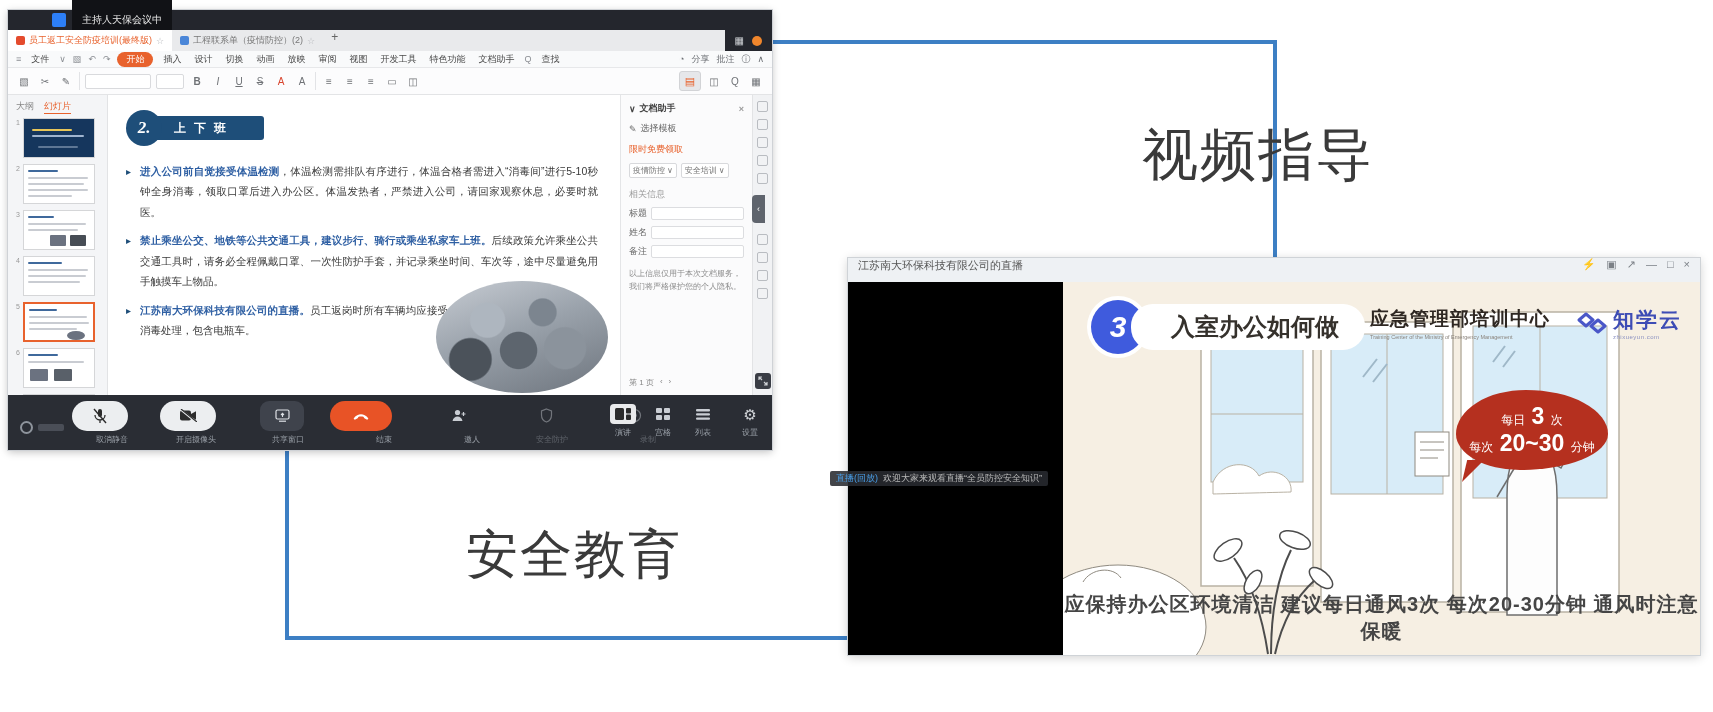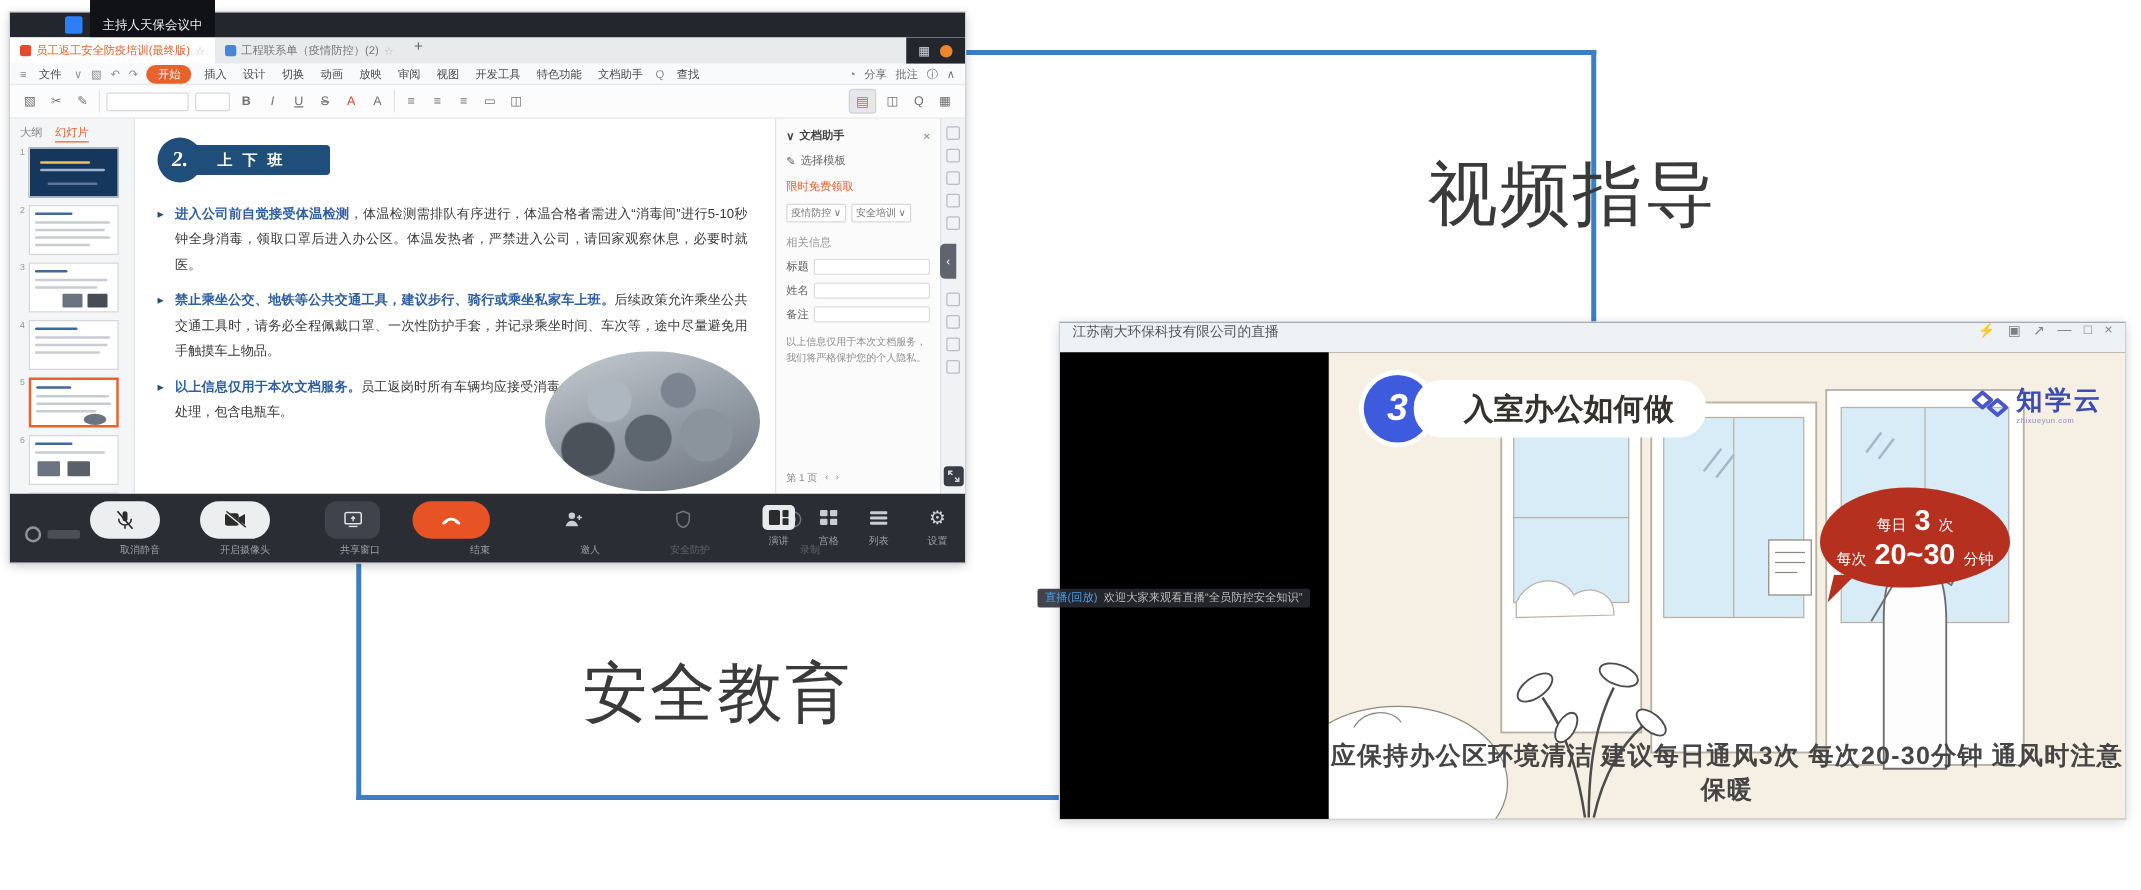--- a/index.html
+++ b/index.html
@@ -330,21 +330,21 @@
         <p class="bullet">
           <span class="arrow">▸</span>
           <b>进入公司前自觉接受体温检测</b><span>，体温检测需排队有序进行，体温合格者需进入“消毒间”进行5-10秒钟全身消毒，领取口罩后进入办公区。体温发热者，严禁进入公司，请回家观察休息，必要时就医。</span>
         </p>
         <p class="bullet">
           <span class="arrow">▸</span>
           <b>禁止乘坐公交、地铁等公共交通工具，建议步行、骑行或乘坐私家车上班。</b><span>后续政策允许乘坐公共交通工具时，请务必全程佩戴口罩、一次性防护手套，并记录乘坐时间、车次等，途中尽量避免用手触摸车上物品。</span>
         </p>
         <p class="bullet" style="margin-right:150px">
           <span class="arrow">▸</span>
-          <b>以上信息仅用于本次文档服务。</b><span>员工返岗时所有车辆均应接受消毒处理，包含电瓶车。</span>
+          <b>江苏南大环保科技有限公司的直播。</b><span>员工返岗时所有车辆均应接受消毒处理，包含电瓶车。</span>
         </p>
       </div>
       <div class="office-photo"></div>
     </div>
 
     <div class="pane">
       <div class="pane-head">
         <span>∨</span>
         <span>文档助手</span>
         <span class="pane-close">×</span>
@@ -568,20 +568,24 @@
 
         <ellipse cx="55" cy="345" rx="88" ry="62" fill="#fff" stroke="#8f8a80"></ellipse>
         <path d="M20 300c8-14 30-16 38-4" stroke="#8f8a80" fill="none"></path>
       </svg>
 
       <div class="v-header">
         <div class="badge-3">3</div>
         <div class="v-heading">入室办公如何做</div>
       </div>
 
+      <div class="org-block">
+        <div class="org-name">应急管理部培训中心</div>
+        <div class="org-eng">Training Center of the Ministry of Emergency Management</div>
+      </div>
 
       <div class="brand">
         <svg width="30" height="26" viewBox="0 0 30 26">
           <path d="M9 4l7 6-7 6-7-6z" fill="none" stroke="#4a57c8" stroke-width="3" stroke-linejoin="round"></path>
           <path d="M21 10l7 6-7 6-7-6z" fill="none" stroke="#4a57c8" stroke-width="3" stroke-linejoin="round"></path>
         </svg>
         <div class="brand-text">
           <div class="bn">知学云</div>
           <div class="bd">zhixueyun.com</div>
         </div>

